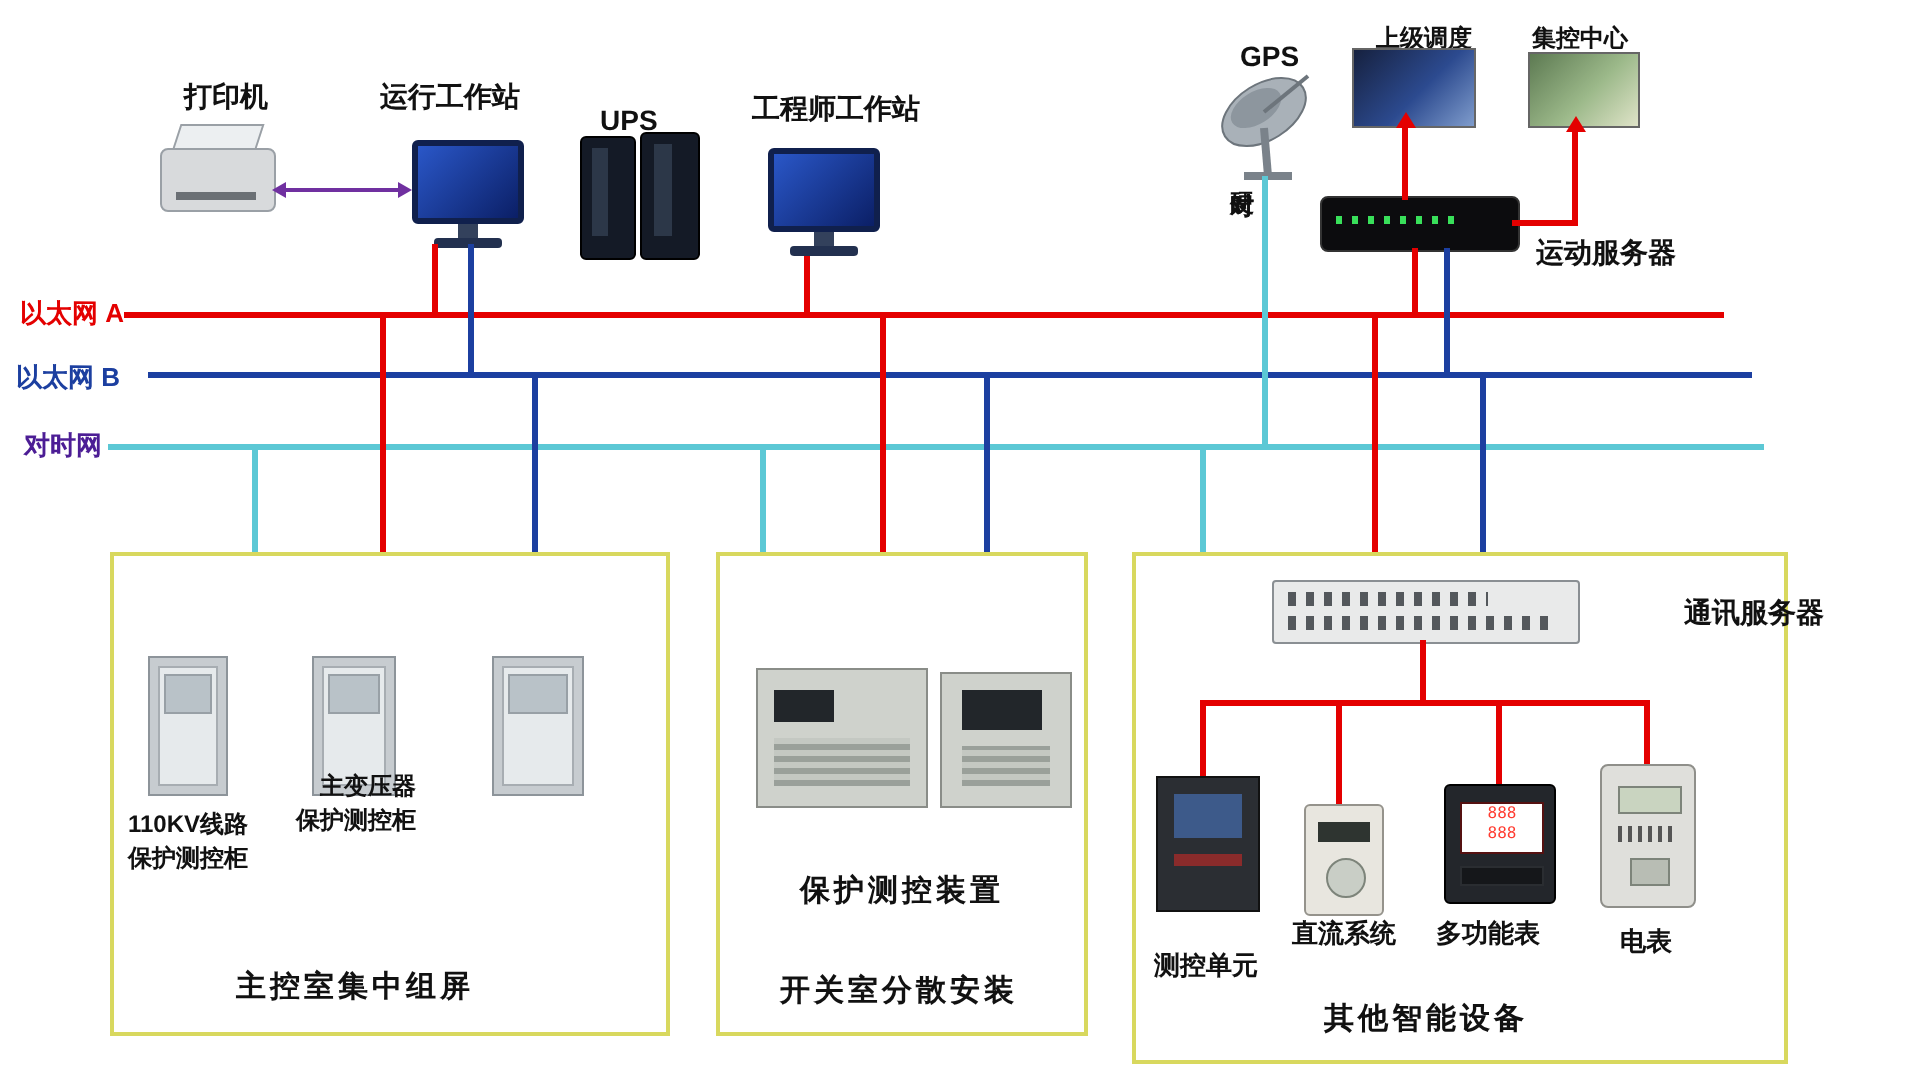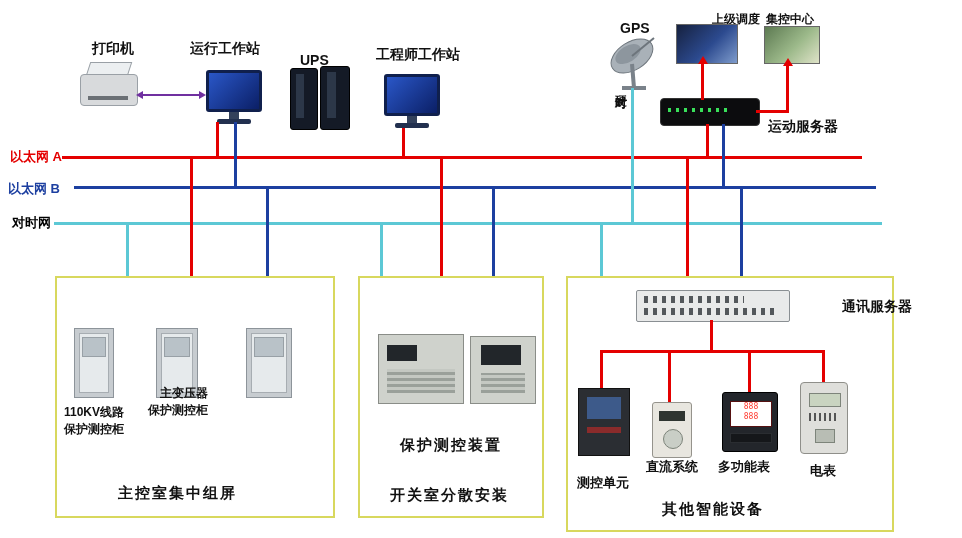--- a/index.html
+++ b/index.html
@@ -10,21 +10,21 @@
   .lbl-sm{position:absolute;font-weight:bold;color:#111;font-size:12px;white-space:nowrap;}
   .lbl-big{position:absolute;font-weight:bold;color:#111;font-size:15px;white-space:nowrap;letter-spacing:2px;}
   .hline{position:absolute;height:3px;}
   .vline{position:absolute;width:3px;}
   .c-red{background:#e40000;}
   .c-blue{background:#1c3fa0;}
   .c-cyan{background:#5cc8d5;}
   .c-purple{background:#7030a0;}
   .t-red{color:#e40000;}
   .t-blue{color:#1c3fa0;}
-  .t-cyan{color:#000000;}
+  .t-cyan{color:#4c1d95;}
   .group-box{position:absolute;border:2px solid #d8d85e;background:#ffffff;}
   .arrow-up{position:absolute;width:0;height:0;border-left:5px solid transparent;
             border-right:5px solid transparent;border-bottom:8px solid #e40000;}
   .arrow-left{position:absolute;width:0;height:0;border-top:4px solid transparent;
             border-bottom:4px solid transparent;border-right:7px solid #7030a0;}
   .arrow-right{position:absolute;width:0;height:0;border-top:4px solid transparent;
             border-bottom:4px solid transparent;border-left:7px solid #7030a0;}
   .vert-text{writing-mode:vertical-rl;text-orientation:upright;font-weight:bold;font-size:12px;color:#111;}
 
   
@@ -64,21 +64,21 @@
 </head>
 <body>
 
 <div id="stage">
 
   <div class="lbl" style="left:92px;top:40px;">打印机</div>
   <div class="lbl" style="left:190px;top:40px;">运行工作站</div>
   <div class="lbl" style="left:300px;top:52px;">UPS</div>
   <div class="lbl" style="left:376px;top:46px;">工程师工作站</div>
   <div class="lbl" style="left:620px;top:20px;">GPS</div>
-  <div class="lbl-sm" style="left:688px;top:11px;margin-left:24px;">上级调度</div>
+  <div class="lbl-sm" style="left:688px;top:11px;">上级调度</div>
   <div class="lbl-sm" style="left:766px;top:11px;">集控中心</div>
   <div class="lbl" style="left:768px;top:118px;">运动服务器</div>
   <div class="abs vert-text" style="left:612px;top:86px;">硬对时</div>
 
   <div>
     <div class="printer-top" style="left:88px;top:62px;"></div>
     <div class="printer-body" style="left:80px;top:74px;"></div>
     <div class="printer-slot" style="left:88px;top:96px;"></div>
   </div>
 

